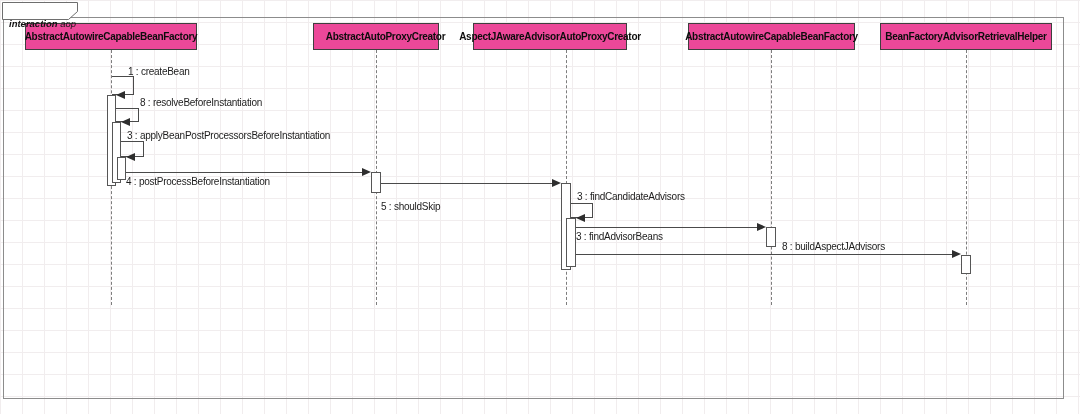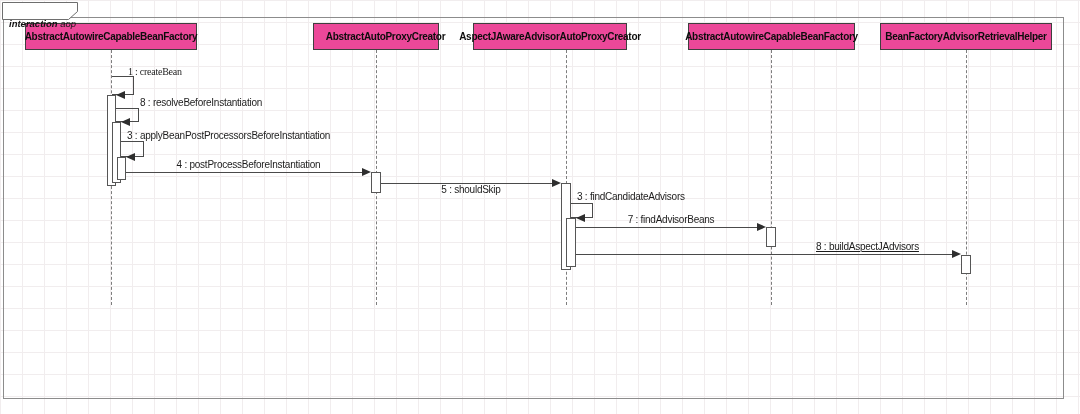--- a/index.html
+++ b/index.html
@@ -41,21 +41,21 @@
     width:0;height:0;border-top:4px solid transparent;border-bottom:4px solid transparent;
     border-left:9px solid #2e2e2e;z-index:5;
   }
   .arrow-l{
     width:0;height:0;border-top:4px solid transparent;border-bottom:4px solid transparent;
     border-right:9px solid #2e2e2e;z-index:5;
   }
   .mlabel{
     font-size:10px;letter-spacing:-0.25px;color:#1c1c1c;white-space:nowrap;z-index:6;
   }
-  .centered{text-align:center;}
+  .centered{text-align:left;margin-top:17px;}
   .pent{left:2px;top:2px;z-index:6;}
 </style>
 </head>
 <body>
 
 <div class="abs frame"></div>
 
 <svg class="abs pent" width="78" height="19">
   <path d="M0.5,0.5 L75.5,0.5 L75.5,9.5 L66.5,17.5 L0.5,17.5 Z" fill="#ffffff" stroke="#6e6e6e" stroke-width="1"></path>
 </svg>
@@ -96,20 +96,20 @@
 <div class="abs arrow-l" style="left:116px;top:91px;"></div>
 <div class="abs arrow-l" style="left:121px;top:118px;"></div>
 <div class="abs arrow-l" style="left:126px;top:153px;"></div>
 <div class="abs arrow-l" style="left:576px;top:214px;"></div>
 
 <div class="abs arrow-r" style="left:362px;top:168px;"></div>
 <div class="abs arrow-r" style="left:552px;top:179px;"></div>
 <div class="abs arrow-r" style="left:757px;top:223px;"></div>
 <div class="abs arrow-r" style="left:952px;top:250px;"></div>
 
-<div class="abs mlabel" style="left:128px;top:66px;font-family:Liberation Serif, serif;">1 : createBean</div>
+<div class="abs mlabel" style="left:128px;top:66px;">1 : createBean</div>
 <div class="abs mlabel" style="left:140px;top:97px;">8 : resolveBeforeInstantiation</div>
 <div class="abs mlabel" style="left:127px;top:130px;">3 : applyBeanPostProcessorsBeforeInstantiation</div>
 <div class="abs mlabel centered" style="left:126px;top:159px;width:245px;">4 : postProcessBeforeInstantiation</div>
 <div class="abs mlabel centered" style="left:381px;top:184px;width:180px;">5 : shouldSkip</div>
 <div class="abs mlabel" style="left:577px;top:191px;">3 : findCandidateAdvisors</div>
-<div class="abs mlabel centered" style="left:576px;top:214px;width:190px;">7 : findAdvisorBeans</div>
-<div class="abs mlabel" style="left:816px;top:241px;text-decoration:underline;">8 : buildAspectJAdvisors</div>
+<div class="abs mlabel centered" style="left:576px;top:214px;width:190px;">3 : findAdvisorBeans</div>
+<div class="abs mlabel" style="left:782px;top:241px;">8 : buildAspectJAdvisors</div>
 
 </body></html>

